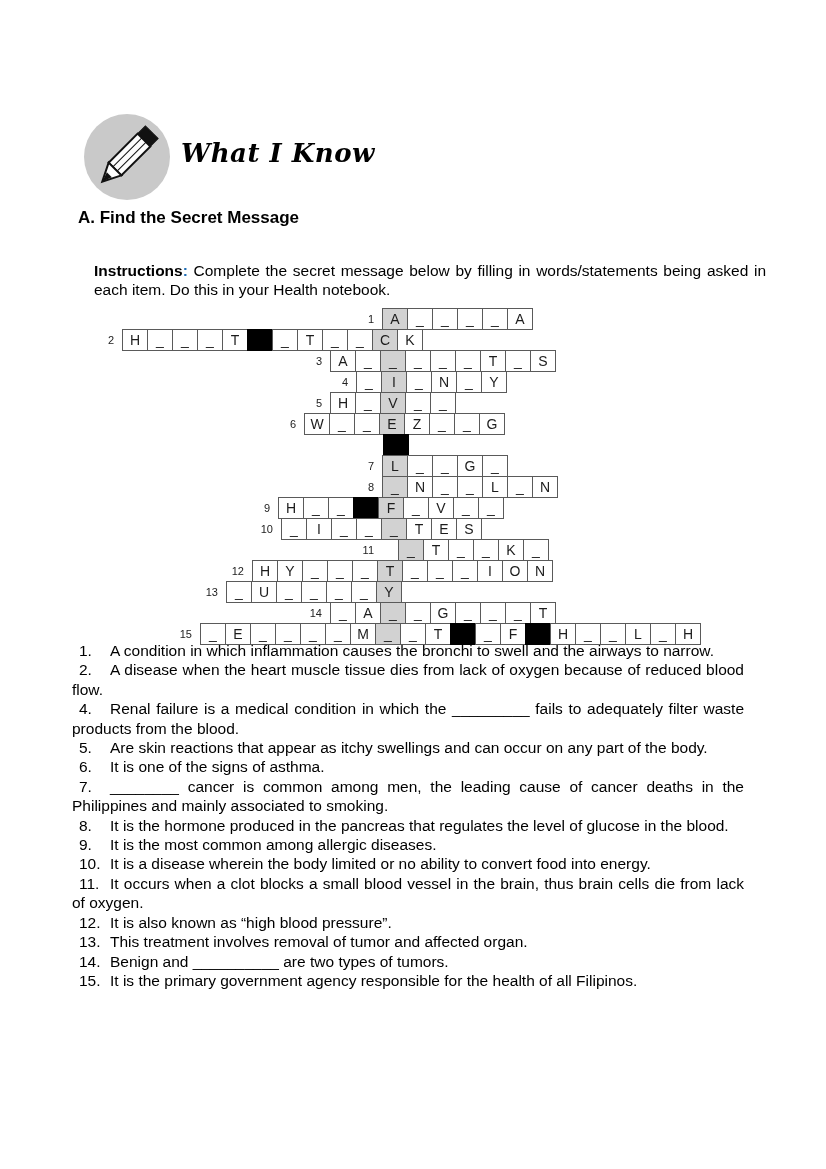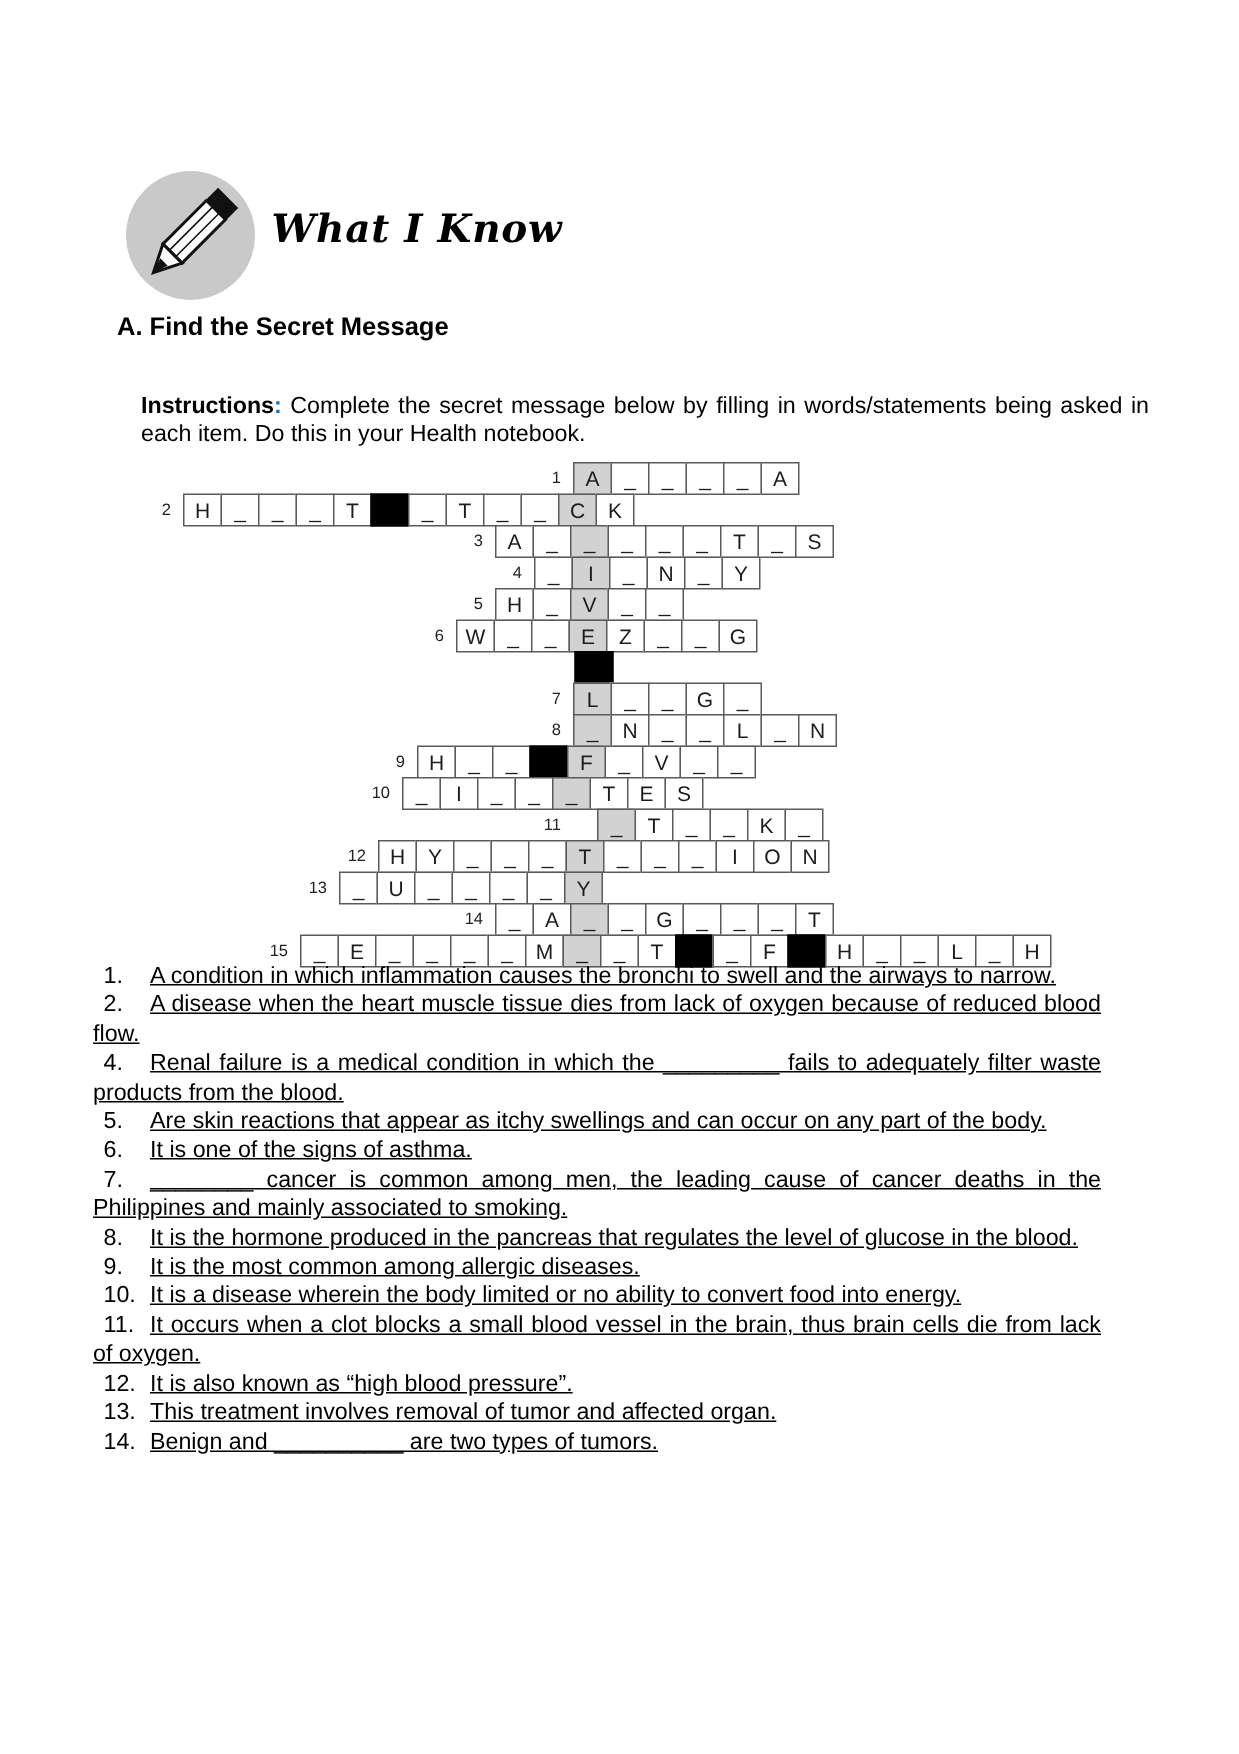--- a/index.html
+++ b/index.html
@@ -47,21 +47,21 @@
   }
   .pcell:first-of-type{margin-left:0;}
   .pcell.gray{background:#d2d2d2;}
   .pcell.black{background:#000;border-color:#000;}
   .rownum{
     position:absolute;left:-36px;top:0;width:27px;
     text-align:right;font-size:11px;line-height:22px;color:#222;
   }
   
   .clues{
-    position:absolute;left:62px;top:641px;width:672px;text-decoration:underline;
+    position:absolute;left:72px;top:641px;width:672px;
   }
   .clue{
     margin:0;font-size:15.5px;line-height:19.4px;text-align:justify;
   }
   .cnum{display:inline-block;min-width:31px;margin-left:7px;}
   
   .footer{
     position:absolute;left:0;top:1124px;width:100%;
     text-align:center;font-size:16px;letter-spacing:0.5px;
     color:#d4d4d4;
@@ -95,21 +95,21 @@
       <div class="prow" style="top: 308px; left: 383px;"><span class="rownum">1</span><span class="pcell gray" style="background: rgb(210, 210, 210);">A</span><span class="pcell">_</span><span class="pcell">_</span><span class="pcell">_</span><span class="pcell">_</span><span class="pcell">A</span></div>
       <div class="prow" style="top: 329px; left: 123px;"><span class="rownum">2</span><span class="pcell">H</span><span class="pcell">_</span><span class="pcell">_</span><span class="pcell">_</span><span class="pcell">T</span><span class="pcell black"></span><span class="pcell">_</span><span class="pcell">T</span><span class="pcell">_</span><span class="pcell">_</span><span class="pcell gray" style="background: rgb(210, 210, 210);">C</span><span class="pcell">K</span></div>
       <div class="prow" style="top: 350px; left: 331px;"><span class="rownum">3</span><span class="pcell">A</span><span class="pcell">_</span><span class="pcell gray" style="background: rgb(210, 210, 210);">_</span><span class="pcell">_</span><span class="pcell">_</span><span class="pcell">_</span><span class="pcell">T</span><span class="pcell">_</span><span class="pcell">S</span></div>
       <div class="prow" style="top: 371px; left: 357px;"><span class="rownum">4</span><span class="pcell">_</span><span class="pcell gray" style="background: rgb(210, 210, 210);">I</span><span class="pcell">_</span><span class="pcell">N</span><span class="pcell">_</span><span class="pcell">Y</span></div>
       <div class="prow" style="top: 392px; left: 331px;"><span class="rownum">5</span><span class="pcell">H</span><span class="pcell">_</span><span class="pcell gray" style="background: rgb(210, 210, 210);">V</span><span class="pcell">_</span><span class="pcell">_</span></div>
       <div class="prow" style="top: 413px; left: 305px;"><span class="rownum">6</span><span class="pcell">W</span><span class="pcell">_</span><span class="pcell">_</span><span class="pcell gray" style="background: rgb(210, 210, 210);">E</span><span class="pcell">Z</span><span class="pcell">_</span><span class="pcell">_</span><span class="pcell">G</span></div>
       <div class="prow" style="top: 434px; left: 383px;"><span class="pcell black"></span></div>
       <div class="prow" style="top: 455px; left: 383px;"><span class="rownum">7</span><span class="pcell gray" style="background: rgb(210, 210, 210);">L</span><span class="pcell">_</span><span class="pcell">_</span><span class="pcell">G</span><span class="pcell">_</span></div>
       <div class="prow" style="top: 476px; left: 383px;"><span class="rownum">8</span><span class="pcell gray" style="background: rgb(210, 210, 210);">_</span><span class="pcell">N</span><span class="pcell">_</span><span class="pcell">_</span><span class="pcell">L</span><span class="pcell">_</span><span class="pcell">N</span></div>
       <div class="prow" style="top: 497px; left: 279px;"><span class="rownum">9</span><span class="pcell">H</span><span class="pcell">_</span><span class="pcell">_</span><span class="pcell black"></span><span class="pcell gray" style="background: rgb(210, 210, 210);">F</span><span class="pcell">_</span><span class="pcell">V</span><span class="pcell">_</span><span class="pcell">_</span></div>
-      <div class="prow" style="top: 518px; left: 269px;"><span class="rownum">10</span><span class="pcell">_</span><span class="pcell">I</span><span class="pcell">_</span><span class="pcell">_</span><span class="pcell gray" style="background: rgb(210, 210, 210);">_</span><span class="pcell">T</span><span class="pcell">E</span><span class="pcell">S</span></div>
+      <div class="prow" style="top: 518px; left: 282px;"><span class="rownum">10</span><span class="pcell">_</span><span class="pcell">I</span><span class="pcell">_</span><span class="pcell">_</span><span class="pcell gray" style="background: rgb(210, 210, 210);">_</span><span class="pcell">T</span><span class="pcell">E</span><span class="pcell">S</span></div>
       <div class="prow" style="top: 539px; left: 383px; padding-left: 16px;"><span class="rownum">11</span><span class="pcell gray" style="background: rgb(210, 210, 210);">_</span><span class="pcell">T</span><span class="pcell">_</span><span class="pcell">_</span><span class="pcell">K</span><span class="pcell">_</span></div>
       <div class="prow" style="top: 560px; left: 253px;"><span class="rownum">12</span><span class="pcell">H</span><span class="pcell">Y</span><span class="pcell">_</span><span class="pcell">_</span><span class="pcell">_</span><span class="pcell gray" style="background: rgb(210, 210, 210);">T</span><span class="pcell">_</span><span class="pcell">_</span><span class="pcell">_</span><span class="pcell">I</span><span class="pcell">O</span><span class="pcell">N</span></div>
       <div class="prow" style="top: 581px; left: 227px;"><span class="rownum">13</span><span class="pcell">_</span><span class="pcell">U</span><span class="pcell">_</span><span class="pcell">_</span><span class="pcell">_</span><span class="pcell">_</span><span class="pcell gray" style="background: rgb(210, 210, 210);">Y</span></div>
       <div class="prow" style="top: 602px; left: 331px;"><span class="rownum">14</span><span class="pcell">_</span><span class="pcell">A</span><span class="pcell gray" style="background: rgb(210, 210, 210);">_</span><span class="pcell">_</span><span class="pcell">G</span><span class="pcell">_</span><span class="pcell">_</span><span class="pcell">_</span><span class="pcell">T</span></div>
       <div class="prow" style="top: 623px; left: 201px;"><span class="rownum">15</span><span class="pcell">_</span><span class="pcell">E</span><span class="pcell">_</span><span class="pcell">_</span><span class="pcell">_</span><span class="pcell">_</span><span class="pcell">M</span><span class="pcell gray" style="background: rgb(210, 210, 210);">_</span><span class="pcell">_</span><span class="pcell">T</span><span class="pcell black"></span><span class="pcell">_</span><span class="pcell">F</span><span class="pcell black"></span><span class="pcell">H</span><span class="pcell">_</span><span class="pcell">_</span><span class="pcell">L</span><span class="pcell">_</span><span class="pcell">H</span></div>
     </div>
 
   <div class="clues">
       <p class="clue"><span class="cnum">1.</span><span>A condition in which inflammation causes the bronchi to swell and the airways to narrow.</span></p>
       <p class="clue"><span class="cnum">2.</span><span>A disease when the heart muscle tissue dies from lack of oxygen because of reduced blood flow.</span></p>
@@ -117,17 +117,18 @@
       <p class="clue"><span class="cnum">5.</span><span>Are skin reactions that appear as itchy swellings and can occur on any part of the body.</span></p>
       <p class="clue"><span class="cnum">6.</span><span>It is one of the signs of asthma.</span></p>
       <p class="clue"><span class="cnum">7.</span><span>________ cancer is common among men, the leading cause of cancer deaths in the Philippines and mainly associated to smoking.</span></p>
       <p class="clue"><span class="cnum">8.</span><span>It is the hormone produced in the pancreas that regulates the level of glucose in the blood.</span></p>
       <p class="clue"><span class="cnum">9.</span><span>It is the most common among allergic diseases.</span></p>
       <p class="clue"><span class="cnum">10.</span><span>It is a disease wherein the body limited or no ability to convert food into energy.</span></p>
       <p class="clue"><span class="cnum">11.</span><span>It occurs when a clot blocks a small blood vessel in the brain, thus brain cells die from lack of oxygen.</span></p>
       <p class="clue"><span class="cnum">12.</span><span>It is also known as “high blood pressure”.</span></p>
       <p class="clue"><span class="cnum">13.</span><span>This treatment involves removal of tumor and affected organ.</span></p>
       <p class="clue"><span class="cnum">14.</span><span>Benign and __________ are two types of tumors.</span></p>
+      <p class="clue"><span class="cnum">15.</span><span>It is the primary government agency responsible for the health of all Filipinos.</span></p>
     </div>
 
   <div class="footer">www.modyul.online</div>
 
 </div>
 
 </body></html>

